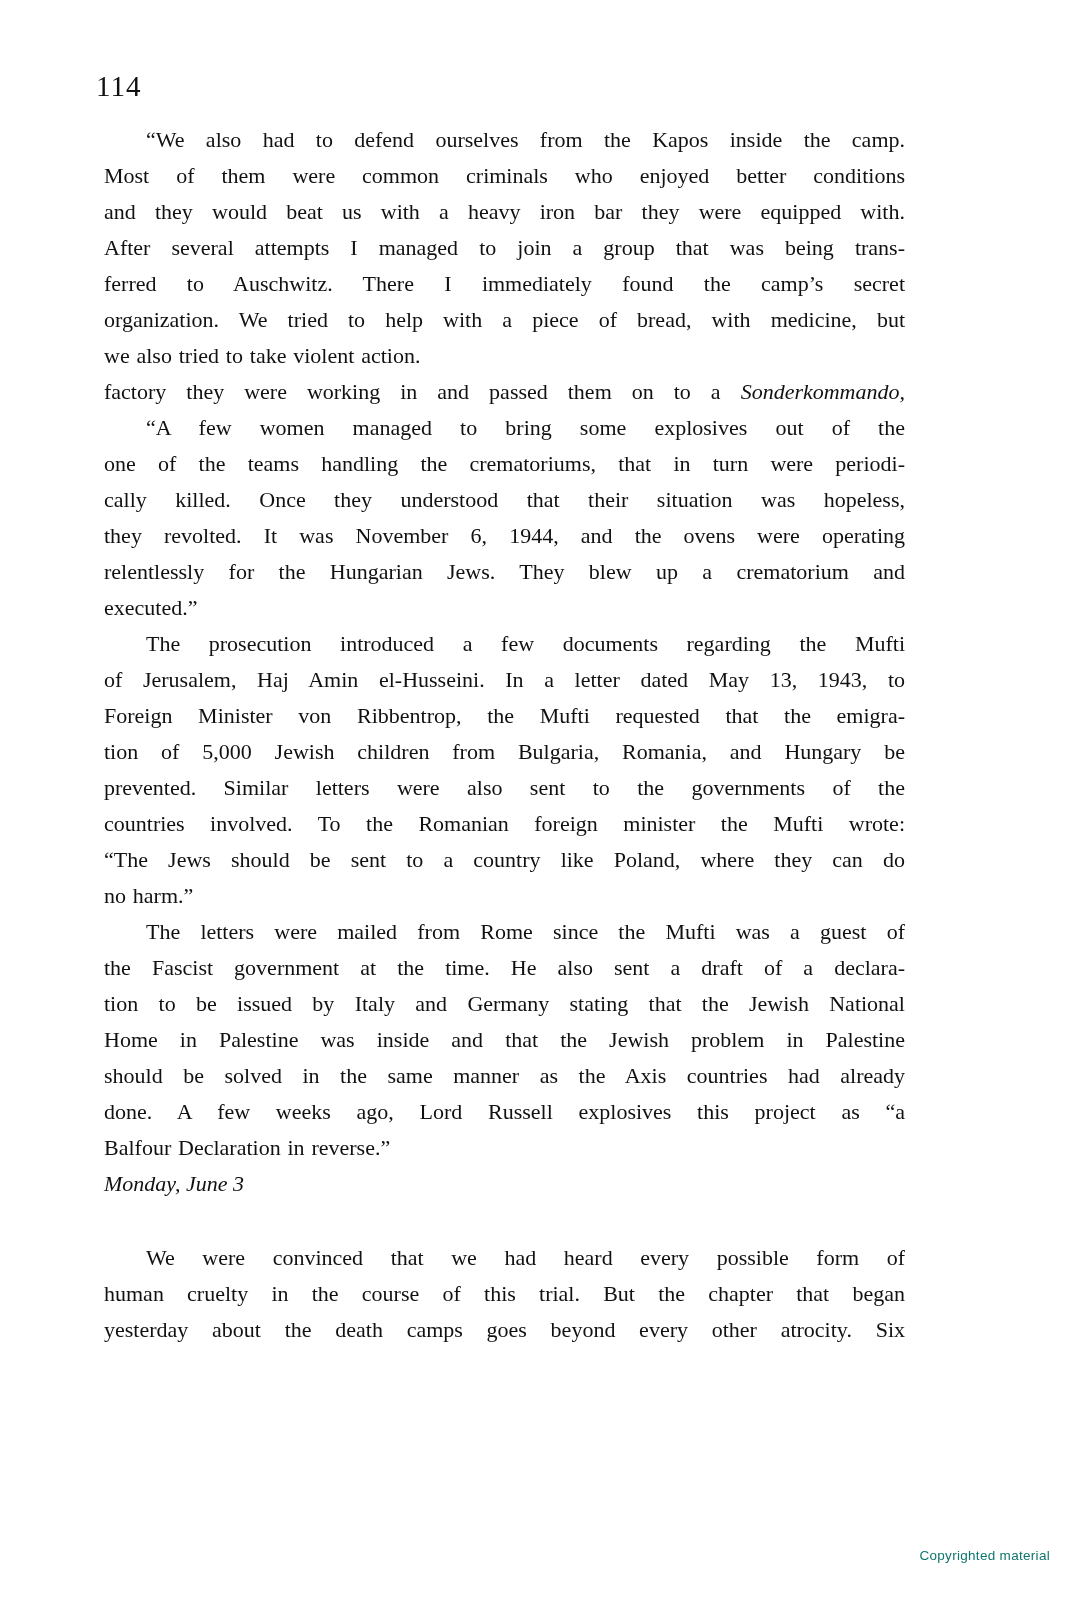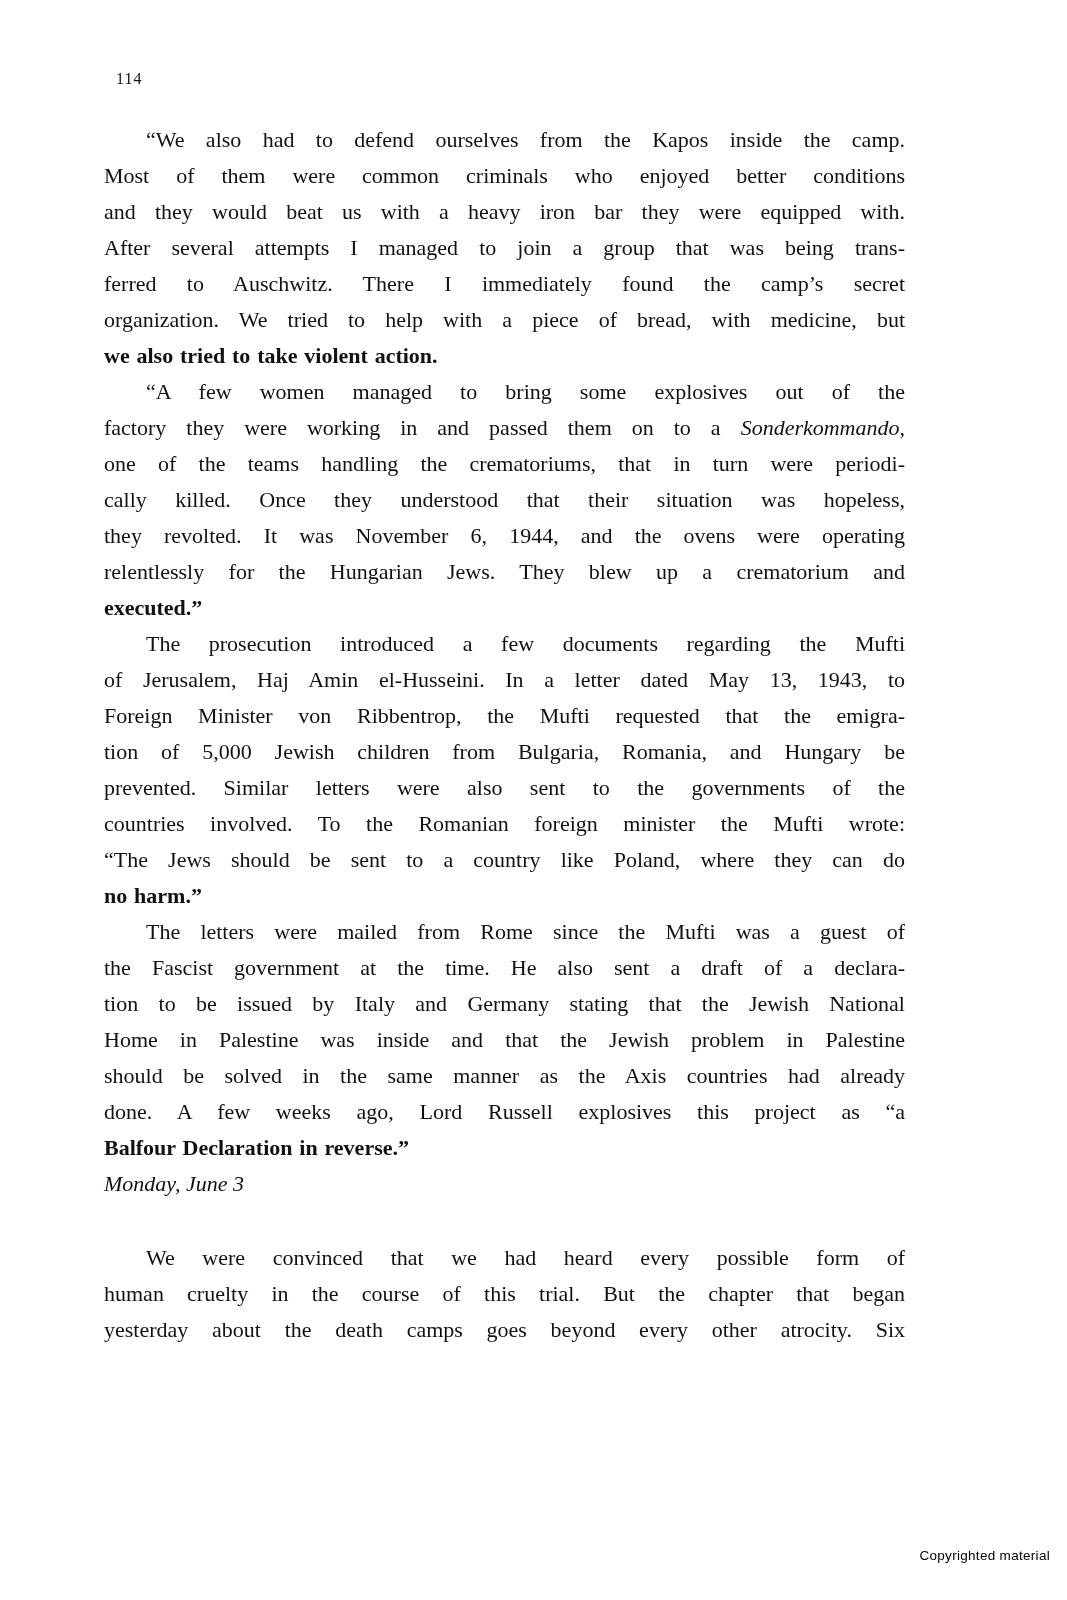--- a/index.html
+++ b/index.html
@@ -12,24 +12,24 @@
     width: 1067px;
     height: 1600px;
     background: #ffffff;
     overflow: hidden;
     font-family: "Liberation Serif", "DejaVu Serif", serif;
     color: #111111;
   }
   .header {
     position: absolute;
     top: 70px;
-    left: 116px;
+    left: 96px;
     width: 801px;
     height: 30px;
-    font-size: 16px;
+    font-size: 29px;
   }
   .page-num {
     position: absolute;
     left: 0;
     top: 0;
     letter-spacing: 1px;
   }
   .running-head {
     position: absolute;
     left: 0;
@@ -51,38 +51,37 @@
   }
   .line {
     text-align: justify;
     text-align-last: justify;
     height: 36px;
     overflow: hidden;
     word-spacing: 0.06em;
   }
   .line.no-just {
     text-align-last: left;
-    font-weight: bold;
   }
   .line.indent {
     text-indent: 42px;
   }
   .section-heading {
     margin-bottom: 38px;
     font-style: italic;
     font-size: 22px;
     line-height: 36px;
   }
   .footer {
     position: absolute;
     top: 1548px;
     right: 17px;
     font-family: "Liberation Sans", "DejaVu Sans", sans-serif;
     font-size: 13.5px;
-    color: #000000;
+    color: #0f766e;
     letter-spacing: 0.3px;
   }
 </style>
 </head>
 <body>
 
 <div class="page">
   <div class="header">
     <span class="page-num">114</span>
   </div>
@@ -91,22 +90,22 @@
       <div class="paragraph">
         <div class="line indent">“We also had to defend ourselves from the Kapos inside the camp.</div>
         <div class="line">Most of them were common criminals who enjoyed better conditions</div>
         <div class="line">and they would beat us with a heavy iron bar they were equipped with.</div>
         <div class="line">After several attempts I managed to join a group that was being trans-</div>
         <div class="line">ferred to Auschwitz. There I immediately found the camp’s secret</div>
         <div class="line">organization. We tried to help with a piece of bread, with medicine, but</div>
         <div class="line no-just">we also tried to take violent action.</div>
       </div>
       <div class="paragraph">
+        <div class="line">factory they were working in and passed them on to a <i>Sonderkommando,</i></div>
         <div class="line indent">“A few women managed to bring some explosives out of the</div>
-        <div class="line">factory they were working in and passed them on to a <i>Sonderkommando,</i></div>
         <div class="line">one of the teams handling the crematoriums, that in turn were periodi-</div>
         <div class="line">cally killed. Once they understood that their situation was hopeless,</div>
         <div class="line">they revolted. It was November 6, 1944, and the ovens were operating</div>
         <div class="line">relentlessly for the Hungarian Jews. They blew up a crematorium and</div>
         <div class="line no-just">executed.”</div>
       </div>
       <div class="paragraph">
         <div class="line indent">The prosecution introduced a few documents regarding the Mufti</div>
         <div class="line">of Jerusalem, Haj Amin el-Husseini. In a letter dated May 13, 1943, to</div>
         <div class="line">Foreign Minister von Ribbentrop, the Mufti requested that the emigra-</div>

